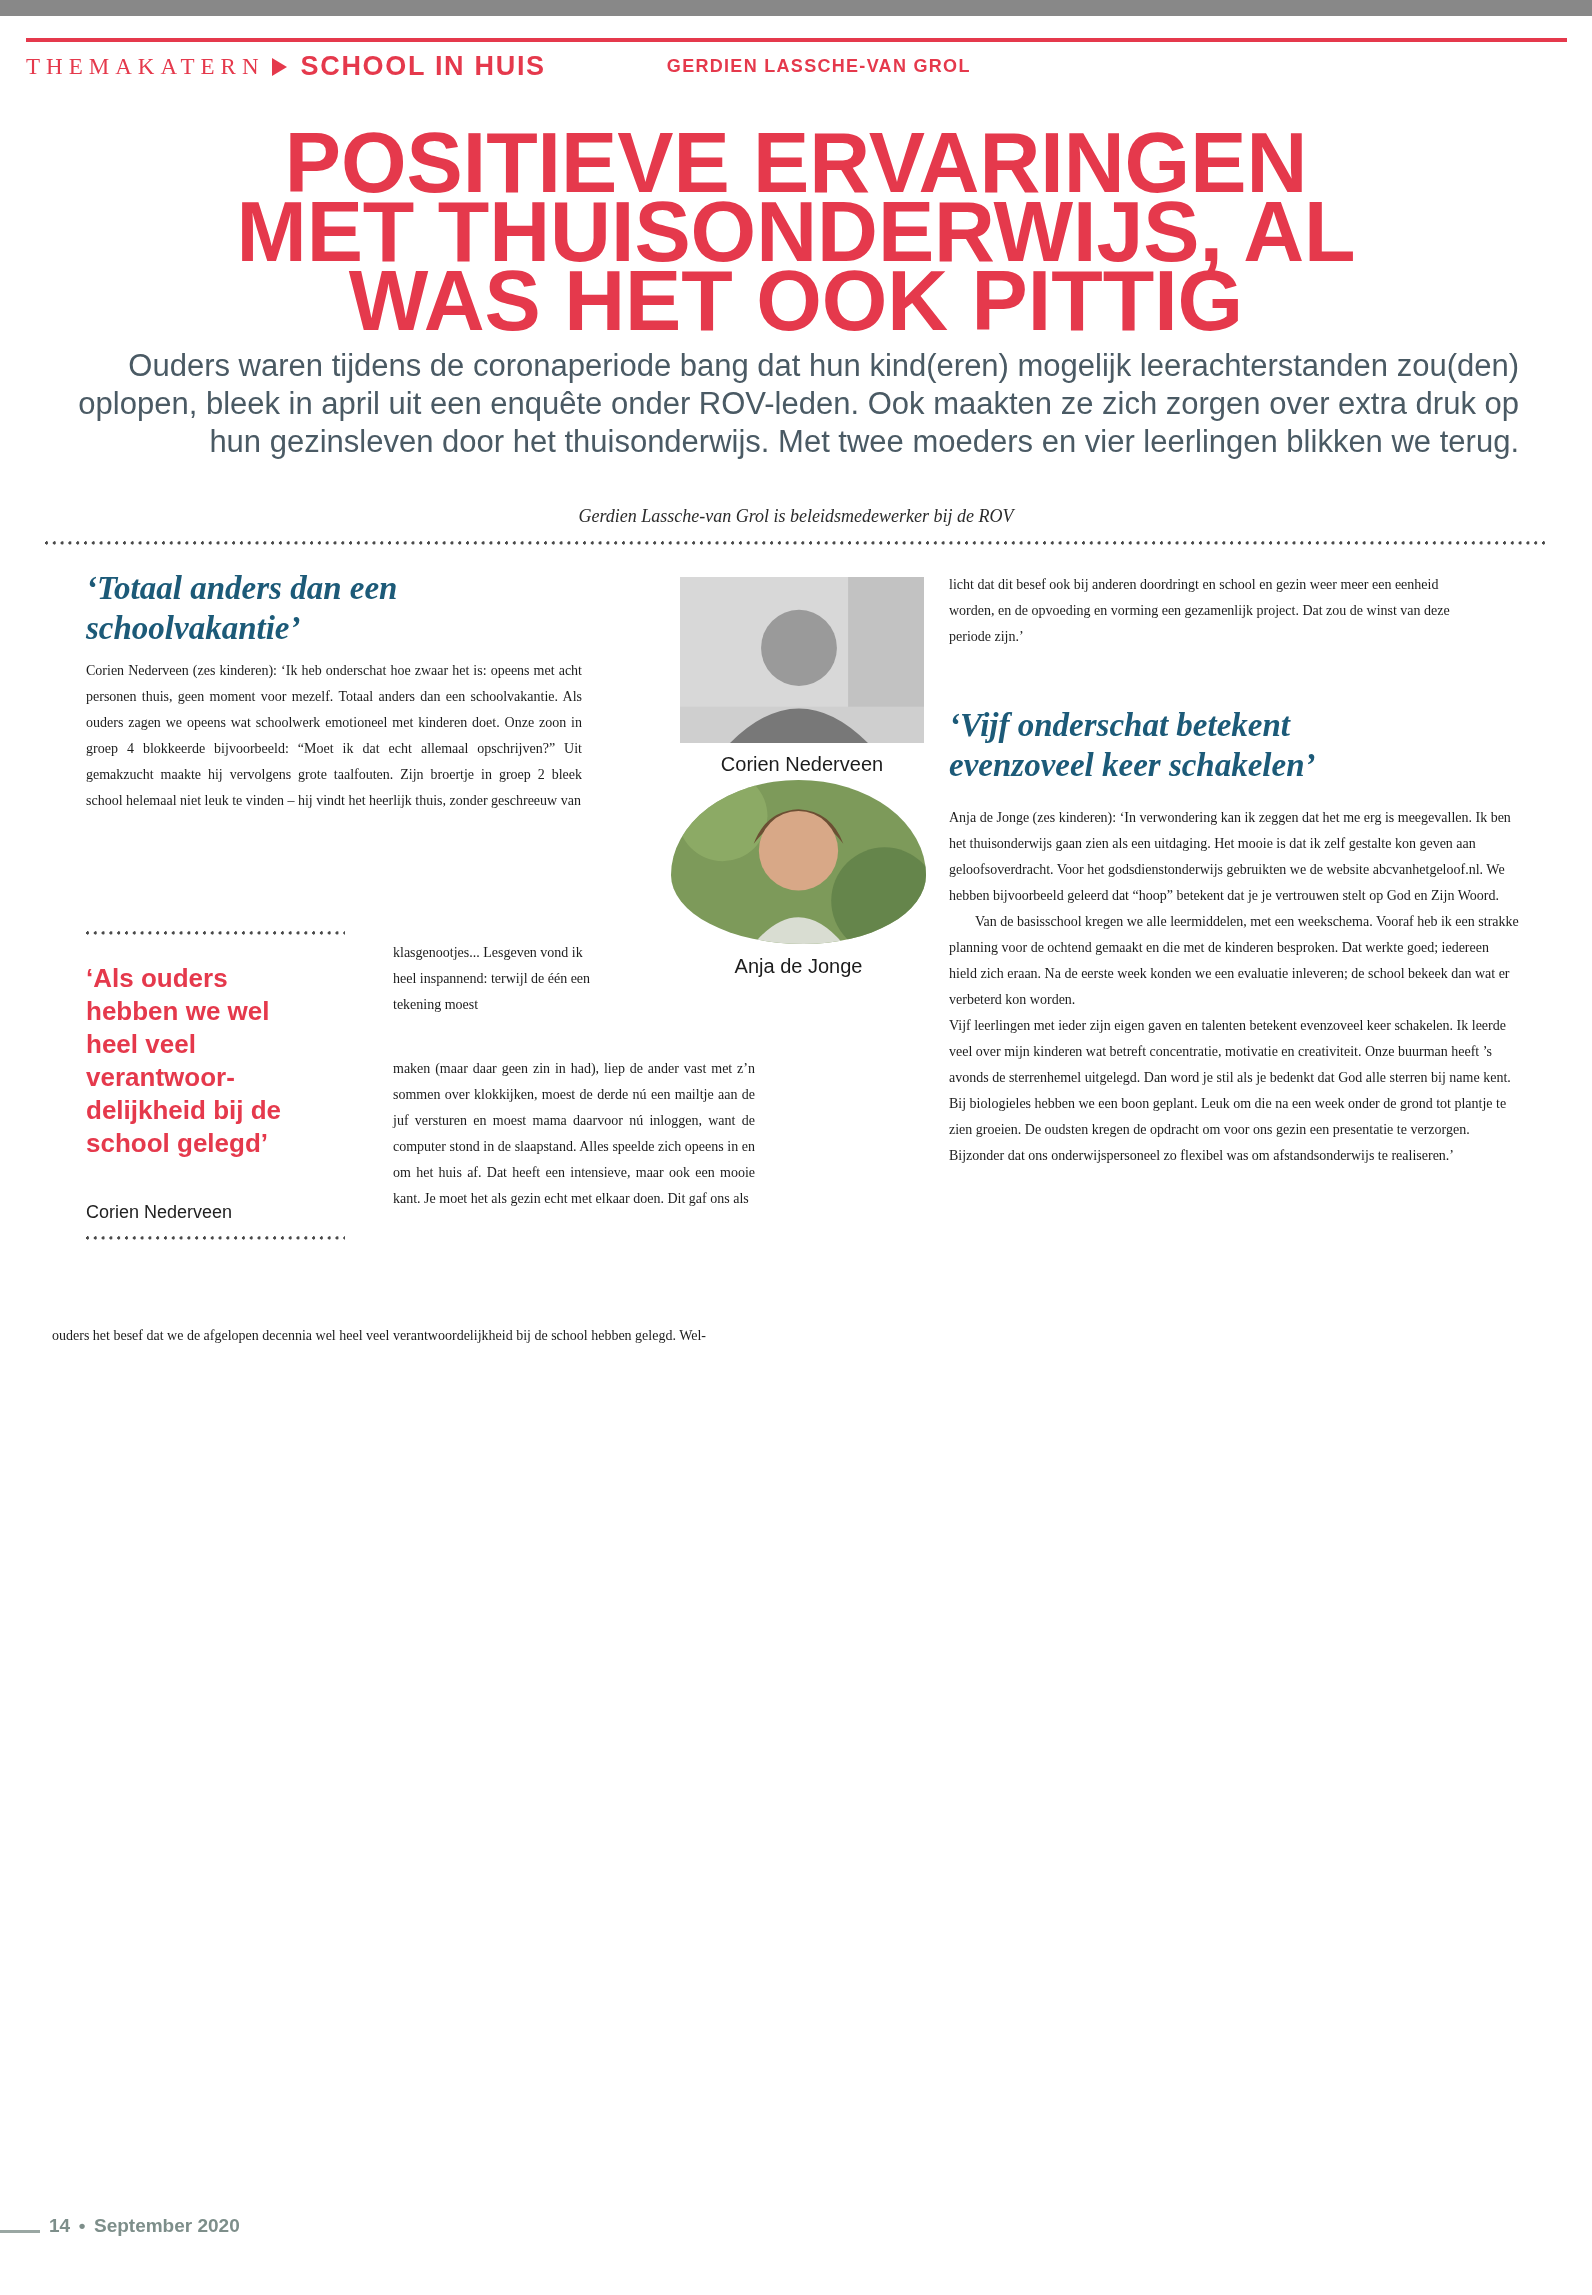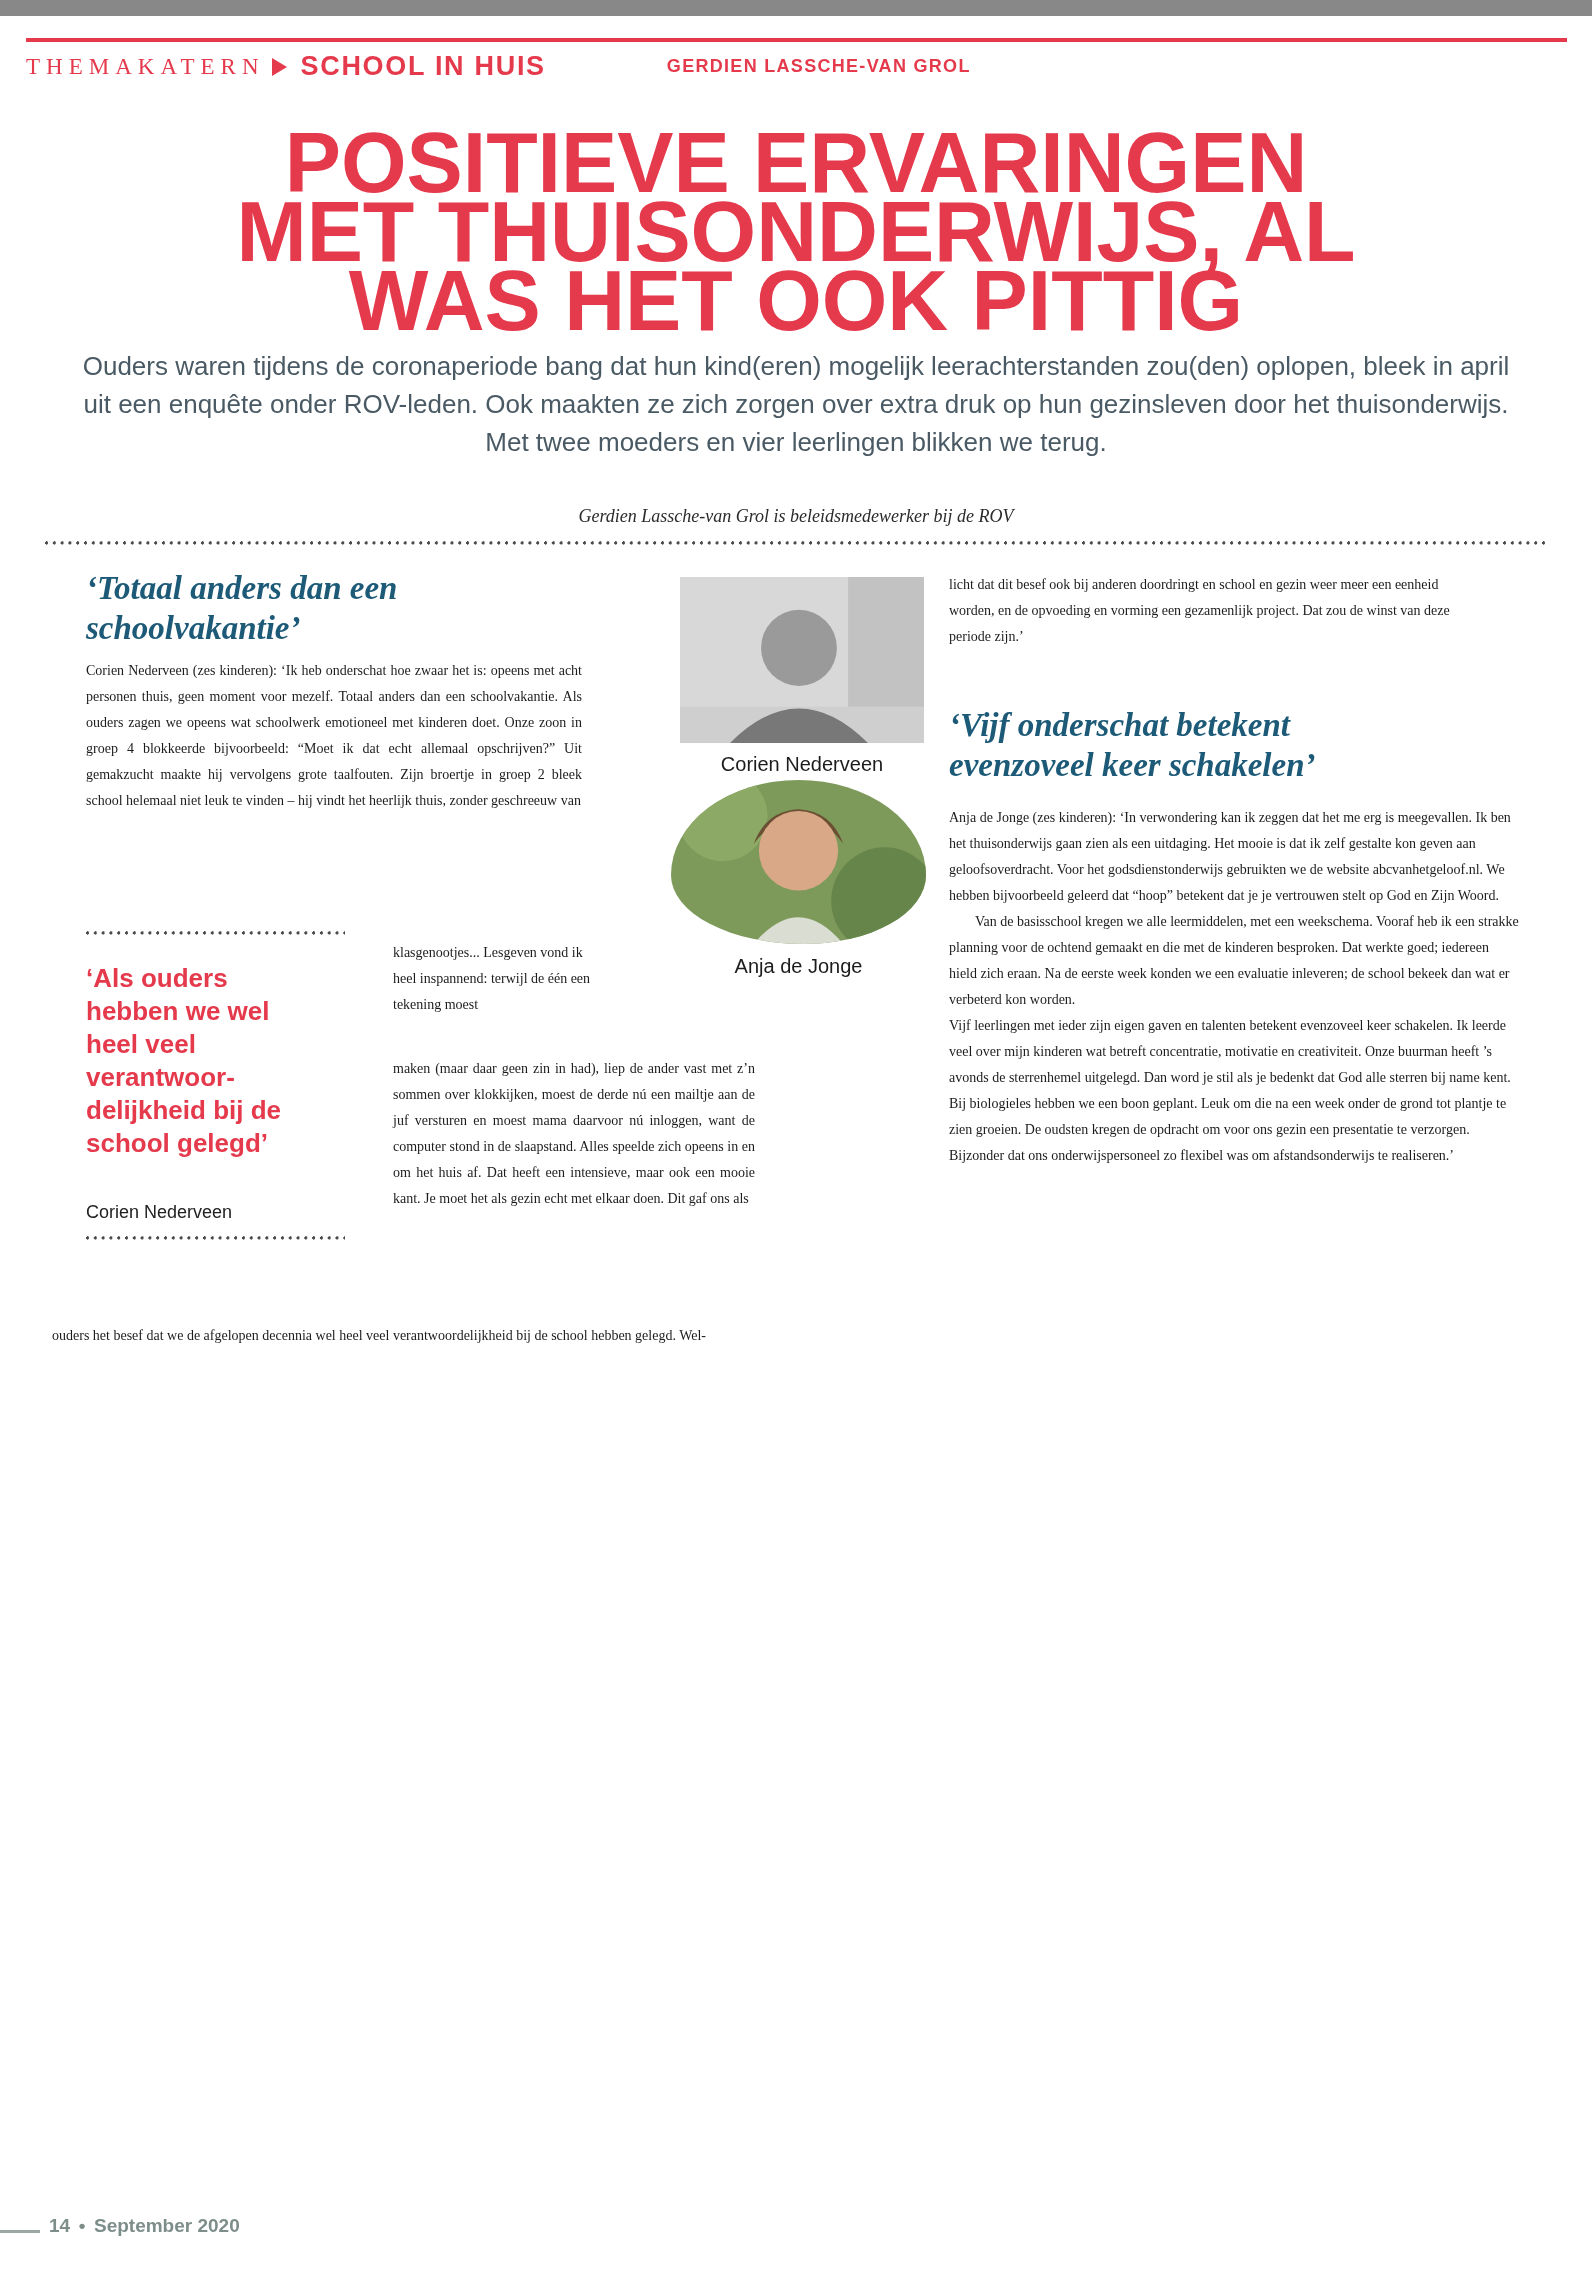--- a/index.html
+++ b/index.html
@@ -22,22 +22,22 @@
   .arrow-icon{display:inline-block;width:0;height:0;border-left:15.5px solid var(--red);
     border-top:9.5px solid transparent;border-bottom:9.5px solid transparent;margin:0 14px 0 7px;}
   .section-title{font-family:"Liberation Sans",sans-serif;font-weight:700;font-size:27px;
     letter-spacing:1.7px;color:var(--red);}
   .masthead-author{font-family:"Liberation Sans",sans-serif;font-weight:700;font-size:18px;
     letter-spacing:1.3px;color:var(--red);margin-left:121px;}
   
   .headline{position:absolute;left:0;width:100%;top:112px;margin:0;text-align:center;
     font-family:"Liberation Sans",sans-serif;font-weight:700;color:var(--red);}
   .hl-line{font-size:86px;line-height:69px;letter-spacing:0px;transform:scaleX(0.98);transform-origin:center;}
-  .intro{position:absolute;left:73px;right:73px;top:331px;margin:0;text-align:center;
-    font-family:"Liberation Sans",sans-serif;font-size:26px;line-height:38px;color:var(--slate);}
+  .intro{position:absolute;left:73px;right:73px;top:331px;margin:0;text-align:right;
+    font-family:"Liberation Sans",sans-serif;font-size:31px;line-height:38px;color:var(--slate);}
   .byline{position:absolute;left:0;width:100%;top:490px;margin:0;text-align:center;
     font-style:italic;font-size:18px;color:#2b2b2b;}
   
   .dotted{position:absolute;height:3.5px;background-image:radial-gradient(circle at 1.7px 1.7px,#4a4a4a 1.3px,transparent 1.6px);
     background-size:7.8px 3.5px;background-repeat:repeat-x;}
   .divider-top{left:45px;top:525px;width:1502px;}
   .pq-rule-top{left:86px;top:915px;width:259px;}
   .pq-rule-bottom{left:86px;top:1220px;width:259px;}
   
   .col-heading{position:absolute;margin:0;font-family:"Liberation Serif",serif;font-style:italic;

